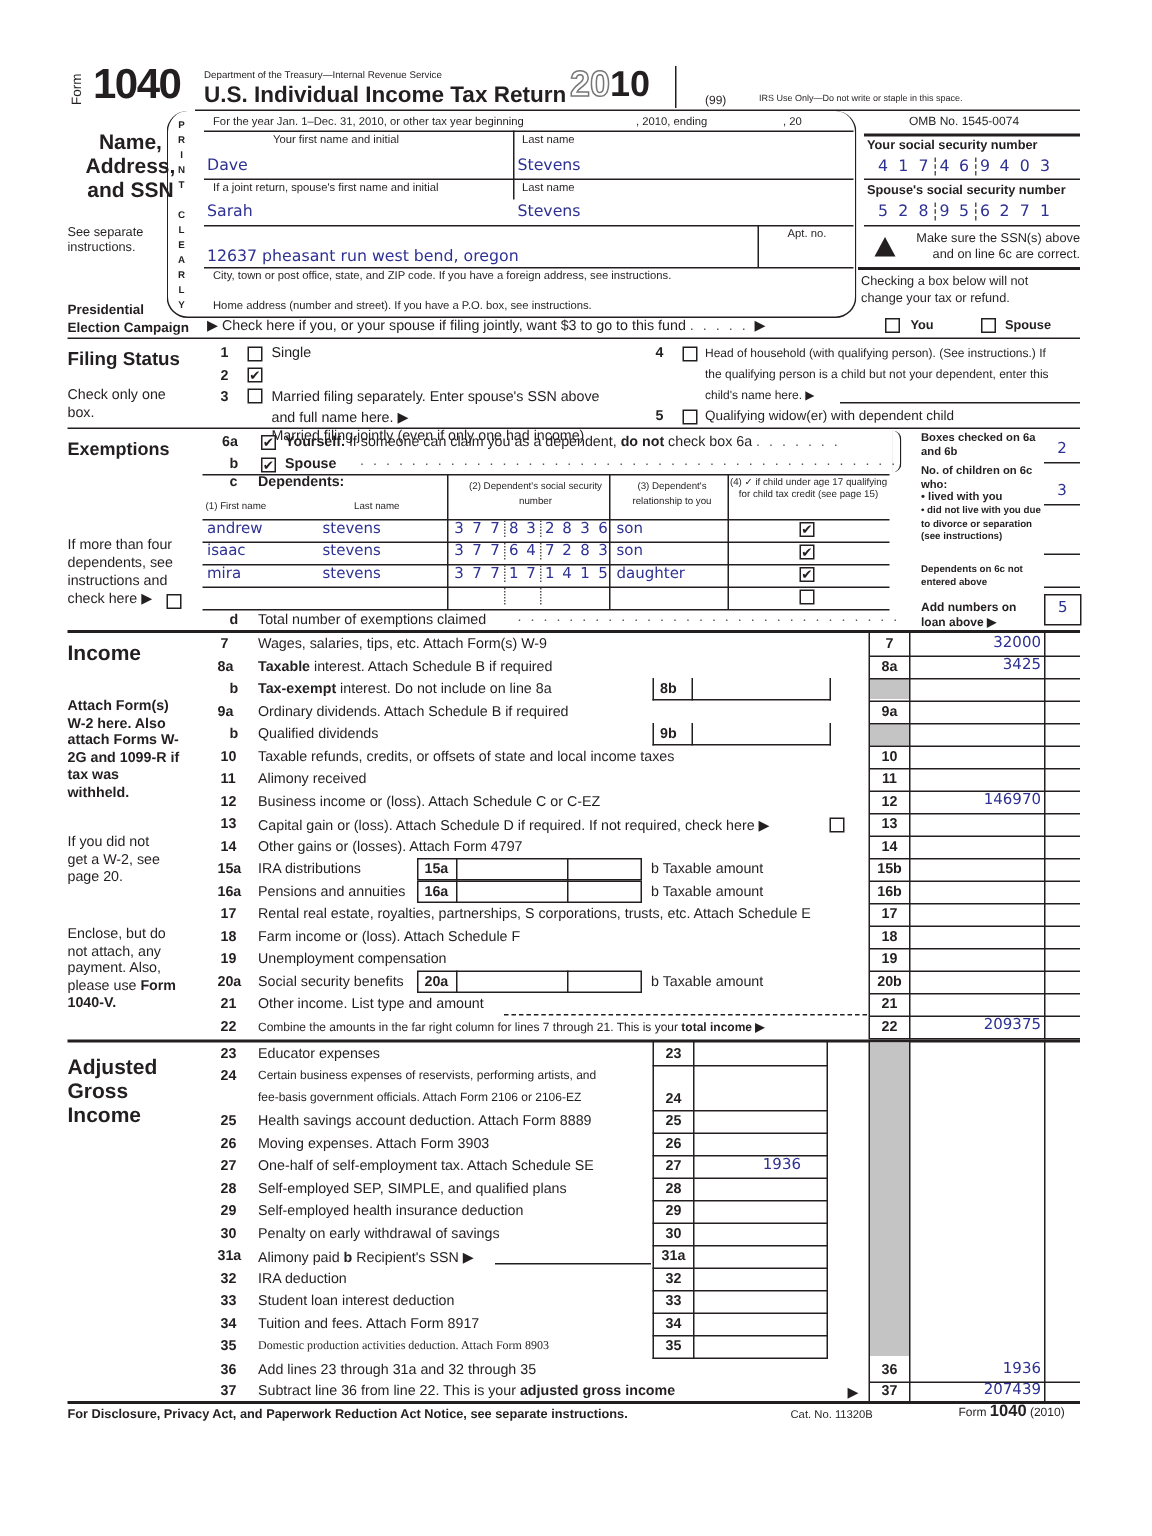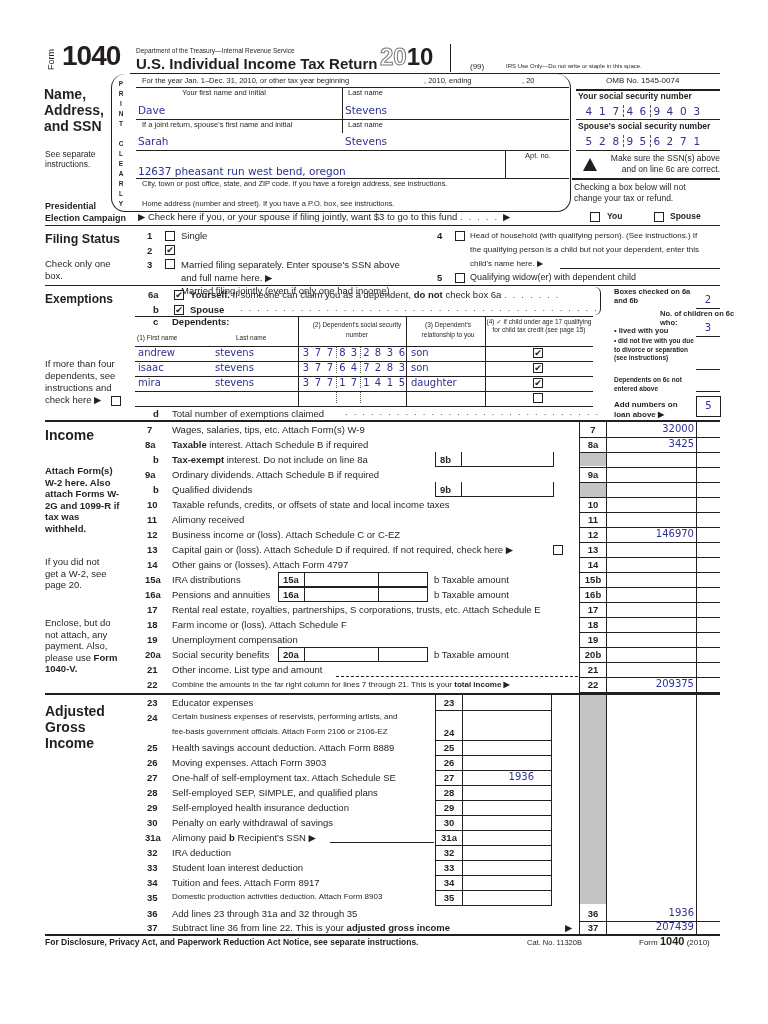--- a/index.html
+++ b/index.html
@@ -54,21 +54,21 @@
     <div>&nbsp;</div>
     <div>C</div>
     <div>L</div>
     <div>E</div>
     <div>A</div>
     <div>R</div>
     <div>L</div>
     <div>Y</div>
 </div>
 
-<div class="sidehead" style="left:44px;top:86px;white-space:pre-line;">Name,
+<div class="sidehead" style="left:57px;top:86px;white-space:pre-line;text-align:center;">Name,
 Address,
 and SSN</div>
 <div class="sidenote" style="left:45px;top:149px;width:62px;font-size:8.5px;line-height:10px;">See separate instructions.</div>
 
 <div class="hline" style="left:136px;top:87px;width:433px;"></div>
 <div class="abs small" style="left:142px;top:88px;margin-left:40px;">Your first name and initial</div>
 <div class="abs small" style="left:348px;top:88px;">Last name</div>
 <div class="vline" style="left:342px;top:87px;height:46px;"></div>
 <div class="abs fill" style="left:138px;top:104px;font-size:10.5px;">Dave</div>
 <div class="abs fill" style="left:345px;top:104px;font-size:10.5px;">Stevens</div>
@@ -200,21 +200,21 @@
   </div>
 
 <div class="hline" style="left:135px;top:406px;width:458px;"></div>
 <div class="lnum" style="left:153px;top:408px;">d</div>
 <div class="ltxt" style="left:172px;top:408px;">Total number of exemptions claimed</div>
 <div class="ltxt dots" style="left:345px;top:406px;">..............................</div>
 
 <div class="abs b" style="left:614px;top:287px;width:80px;font-size:7.5px;line-height:9px;">Boxes checked on 6a and 6b</div>
 <div class="abs fill" style="left:696px;top:294px;width:24px;text-align:center;font-size:10px;">2</div>
 <div class="hline" style="left:696px;top:308px;width:24px;"></div>
-<div class="abs b" style="left:614px;top:309px;width:80px;font-size:7.5px;line-height:9px;margin-left:46px;">No. of children on 6c who:</div>
+<div class="abs b" style="left:614px;top:309px;width:80px;font-size:7.5px;line-height:9px;">No. of children on 6c who:</div>
 <div class="abs b" style="left:614px;top:326px;width:80px;font-size:7.5px;">• lived with you</div>
 <div class="abs fill" style="left:696px;top:322px;width:24px;text-align:center;font-size:10px;">3</div>
 <div class="hline" style="left:696px;top:336px;width:24px;"></div>
 <div class="abs b" style="left:614px;top:337px;width:82px;font-size:6.5px;line-height:8.5px;">• did not live with you due to divorce or separation (see instructions)</div>
 <div class="hline" style="left:696px;top:369px;width:24px;"></div>
 <div class="abs b" style="left:614px;top:376px;width:82px;font-size:6.5px;line-height:8.5px;">Dependents on 6c not entered above</div>
 <div class="hline" style="left:696px;top:391px;width:24px;"></div>
 <div class="abs b" style="left:614px;top:400px;width:82px;font-size:8px;line-height:10px;">Add numbers on loan above ▶</div>
 <div class="box fill" style="left:696px;top:396px;width:25px;height:21px;border-width:1.5px;text-align:center;font-size:10px;line-height:18px;">5</div>
 
@@ -413,21 +413,21 @@
     <div class="ltxt" style="left:172px;top:862px;"><span>Student loan interest deduction</span></div>
     <div class="rnum" style="left:436px;top:862px;">33</div>
     <div class="hline" style="left:435px;top:875px;width:117px;"></div>
     <div class="amt fill" style="left:464px;top:861px;width:70px;"></div>
     <div class="lnum" style="left:147px;top:877px;">34</div>
     <div class="ltxt" style="left:172px;top:877px;"><span>Tuition and fees. Attach Form 8917</span></div>
     <div class="rnum" style="left:436px;top:877px;">34</div>
     <div class="hline" style="left:435px;top:890px;width:117px;"></div>
     <div class="amt fill" style="left:464px;top:876px;width:70px;"></div>
     <div class="lnum" style="left:147px;top:892px;">35</div>
-    <div class="ltxt" style="left:172px;top:892px;font-size:8px;"><span>Domestic production activities deduction. Attach Form 8903</span></div>
+    <div class="ltxt" style="left:172px;top:892px;font-size:8px;font-family:Liberation Serif, serif;"><span>Domestic production activities deduction. Attach Form 8903</span></div>
     <div class="rnum" style="left:436px;top:892px;">35</div>
     <div class="hline" style="left:435px;top:905px;width:117px;"></div>
     <div class="amt fill" style="left:464px;top:891px;width:70px;"></div>
     <div class="lnum" style="left:147px;top:908px;">36</div>
     <div class="ltxt" style="left:172px;top:908px;"><span>Add lines 23 through 31a and 32 through 35</span></div>
     <div class="rnum" style="left:580px;top:908px;">36</div>
     <div class="hline" style="left:580px;top:921px;width:140px;"></div>
     <div class="amt fill" style="left:608px;top:907px;width:86px;">1936</div>
     <div class="lnum" style="left:147px;top:922px;">37</div>
     <div class="ltxt" style="left:172px;top:922px;"><span>Subtract line 36 from line 22. This is your</span> <b>adjusted gross income</b></div>

